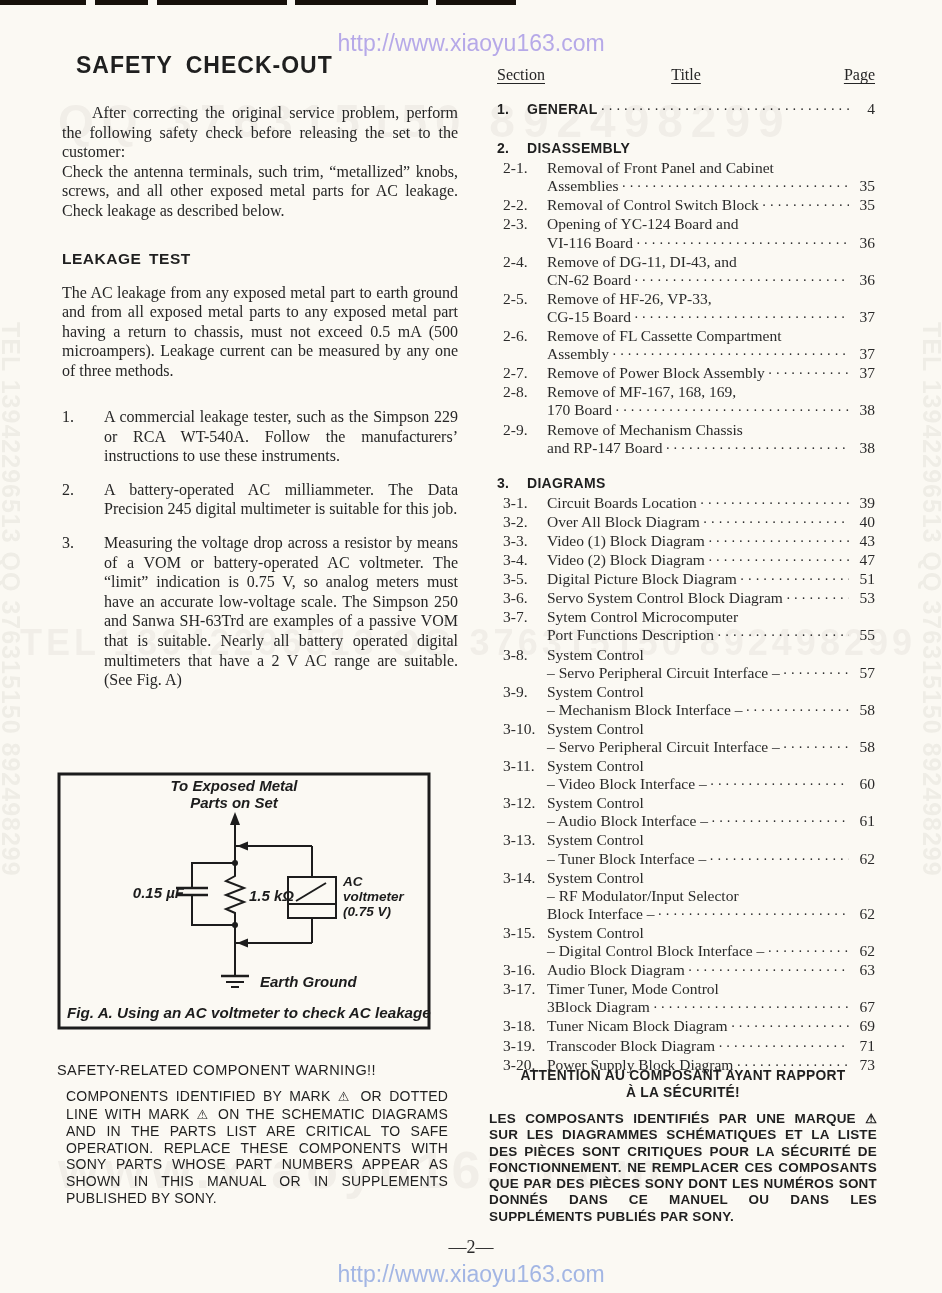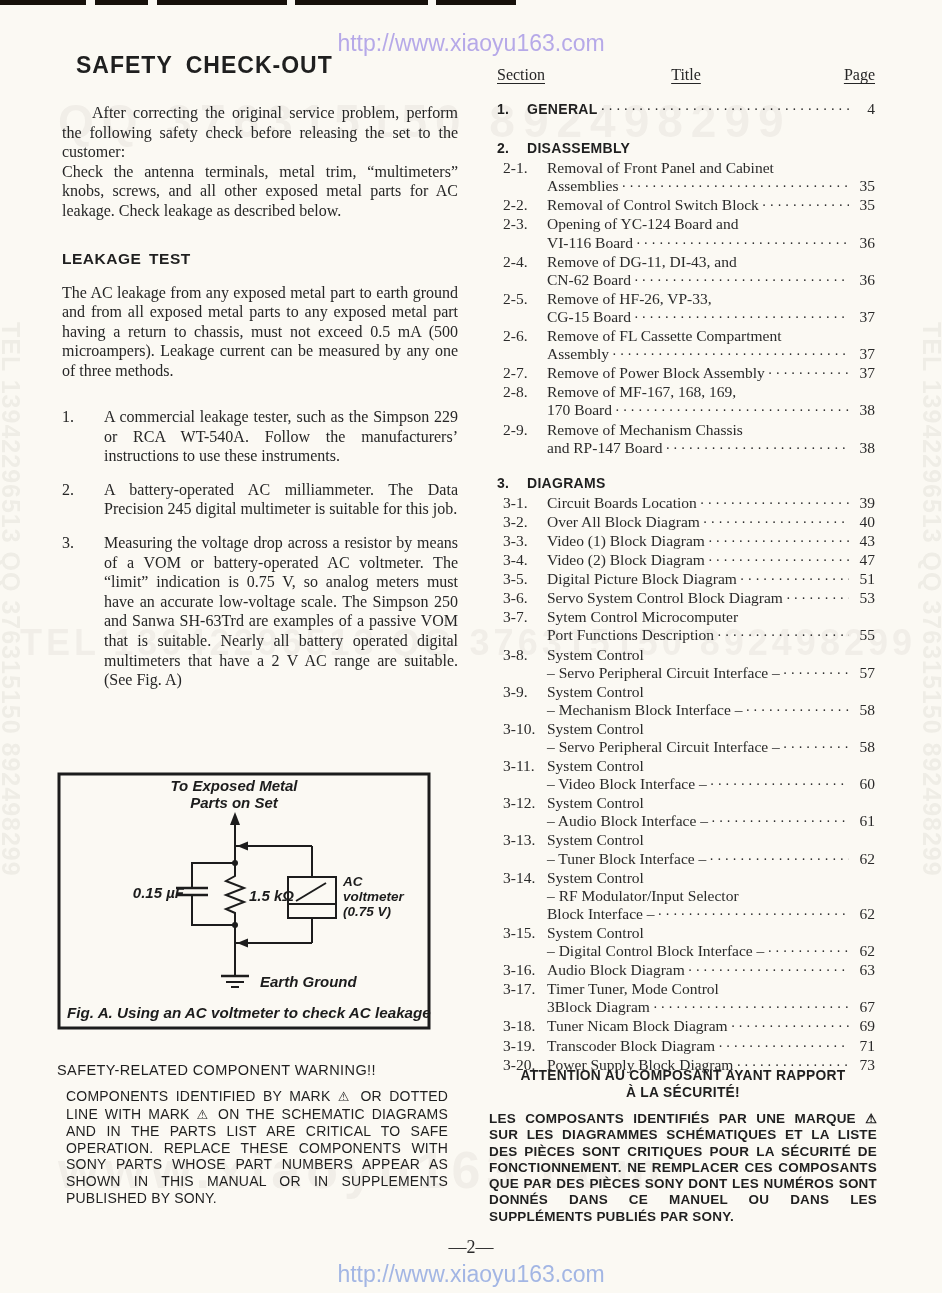--- a/index.html
+++ b/index.html
@@ -106,21 +106,21 @@
 <div class="ghost ghost1">QQ 376315150 892498299</div>
 <div class="ghost ghost2">TEL 13942296513 QQ 376315150 892498299</div>
 <div class="ghost ghost3">www.xiaoyu163.com</div>
 <div class="side-wm left">TEL 13942296513 QQ 376315150 892498299</div>
 <div class="side-wm right">TEL 13942296513 QQ 376315150 892498299</div>
 
 <div class="h1-title">SAFETY CHECK-OUT</div>
 
 <div class="intro">
   <p class="first">After correcting the original service problem, perform the following safety check before releasing the set to the customer:</p>
-  <p>Check the antenna terminals, metal trim, “multimeters” knobs, screws, and all other exposed metal parts for AC leakage.  Check leakage as described below.</p>
+  <p>Check the antenna terminals, such trim, “metallized” knobs, screws, and all other exposed metal parts for AC leakage.  Check leakage as described below.</p>
 </div>
 
 <div class="sec-head">LEAKAGE TEST</div>
 
 <div class="leakage">
   <span class="fl">The AC leakage from any exposed metal part to earth ground and from all exposed metal parts to any exposed metal part having a return to chassis, must not exceed 0.5 mA (500 microampers).  Leakage current can be measured by any one of three methods.</span>
 </div>
 
 <div class="methods">
   <div class="method">

